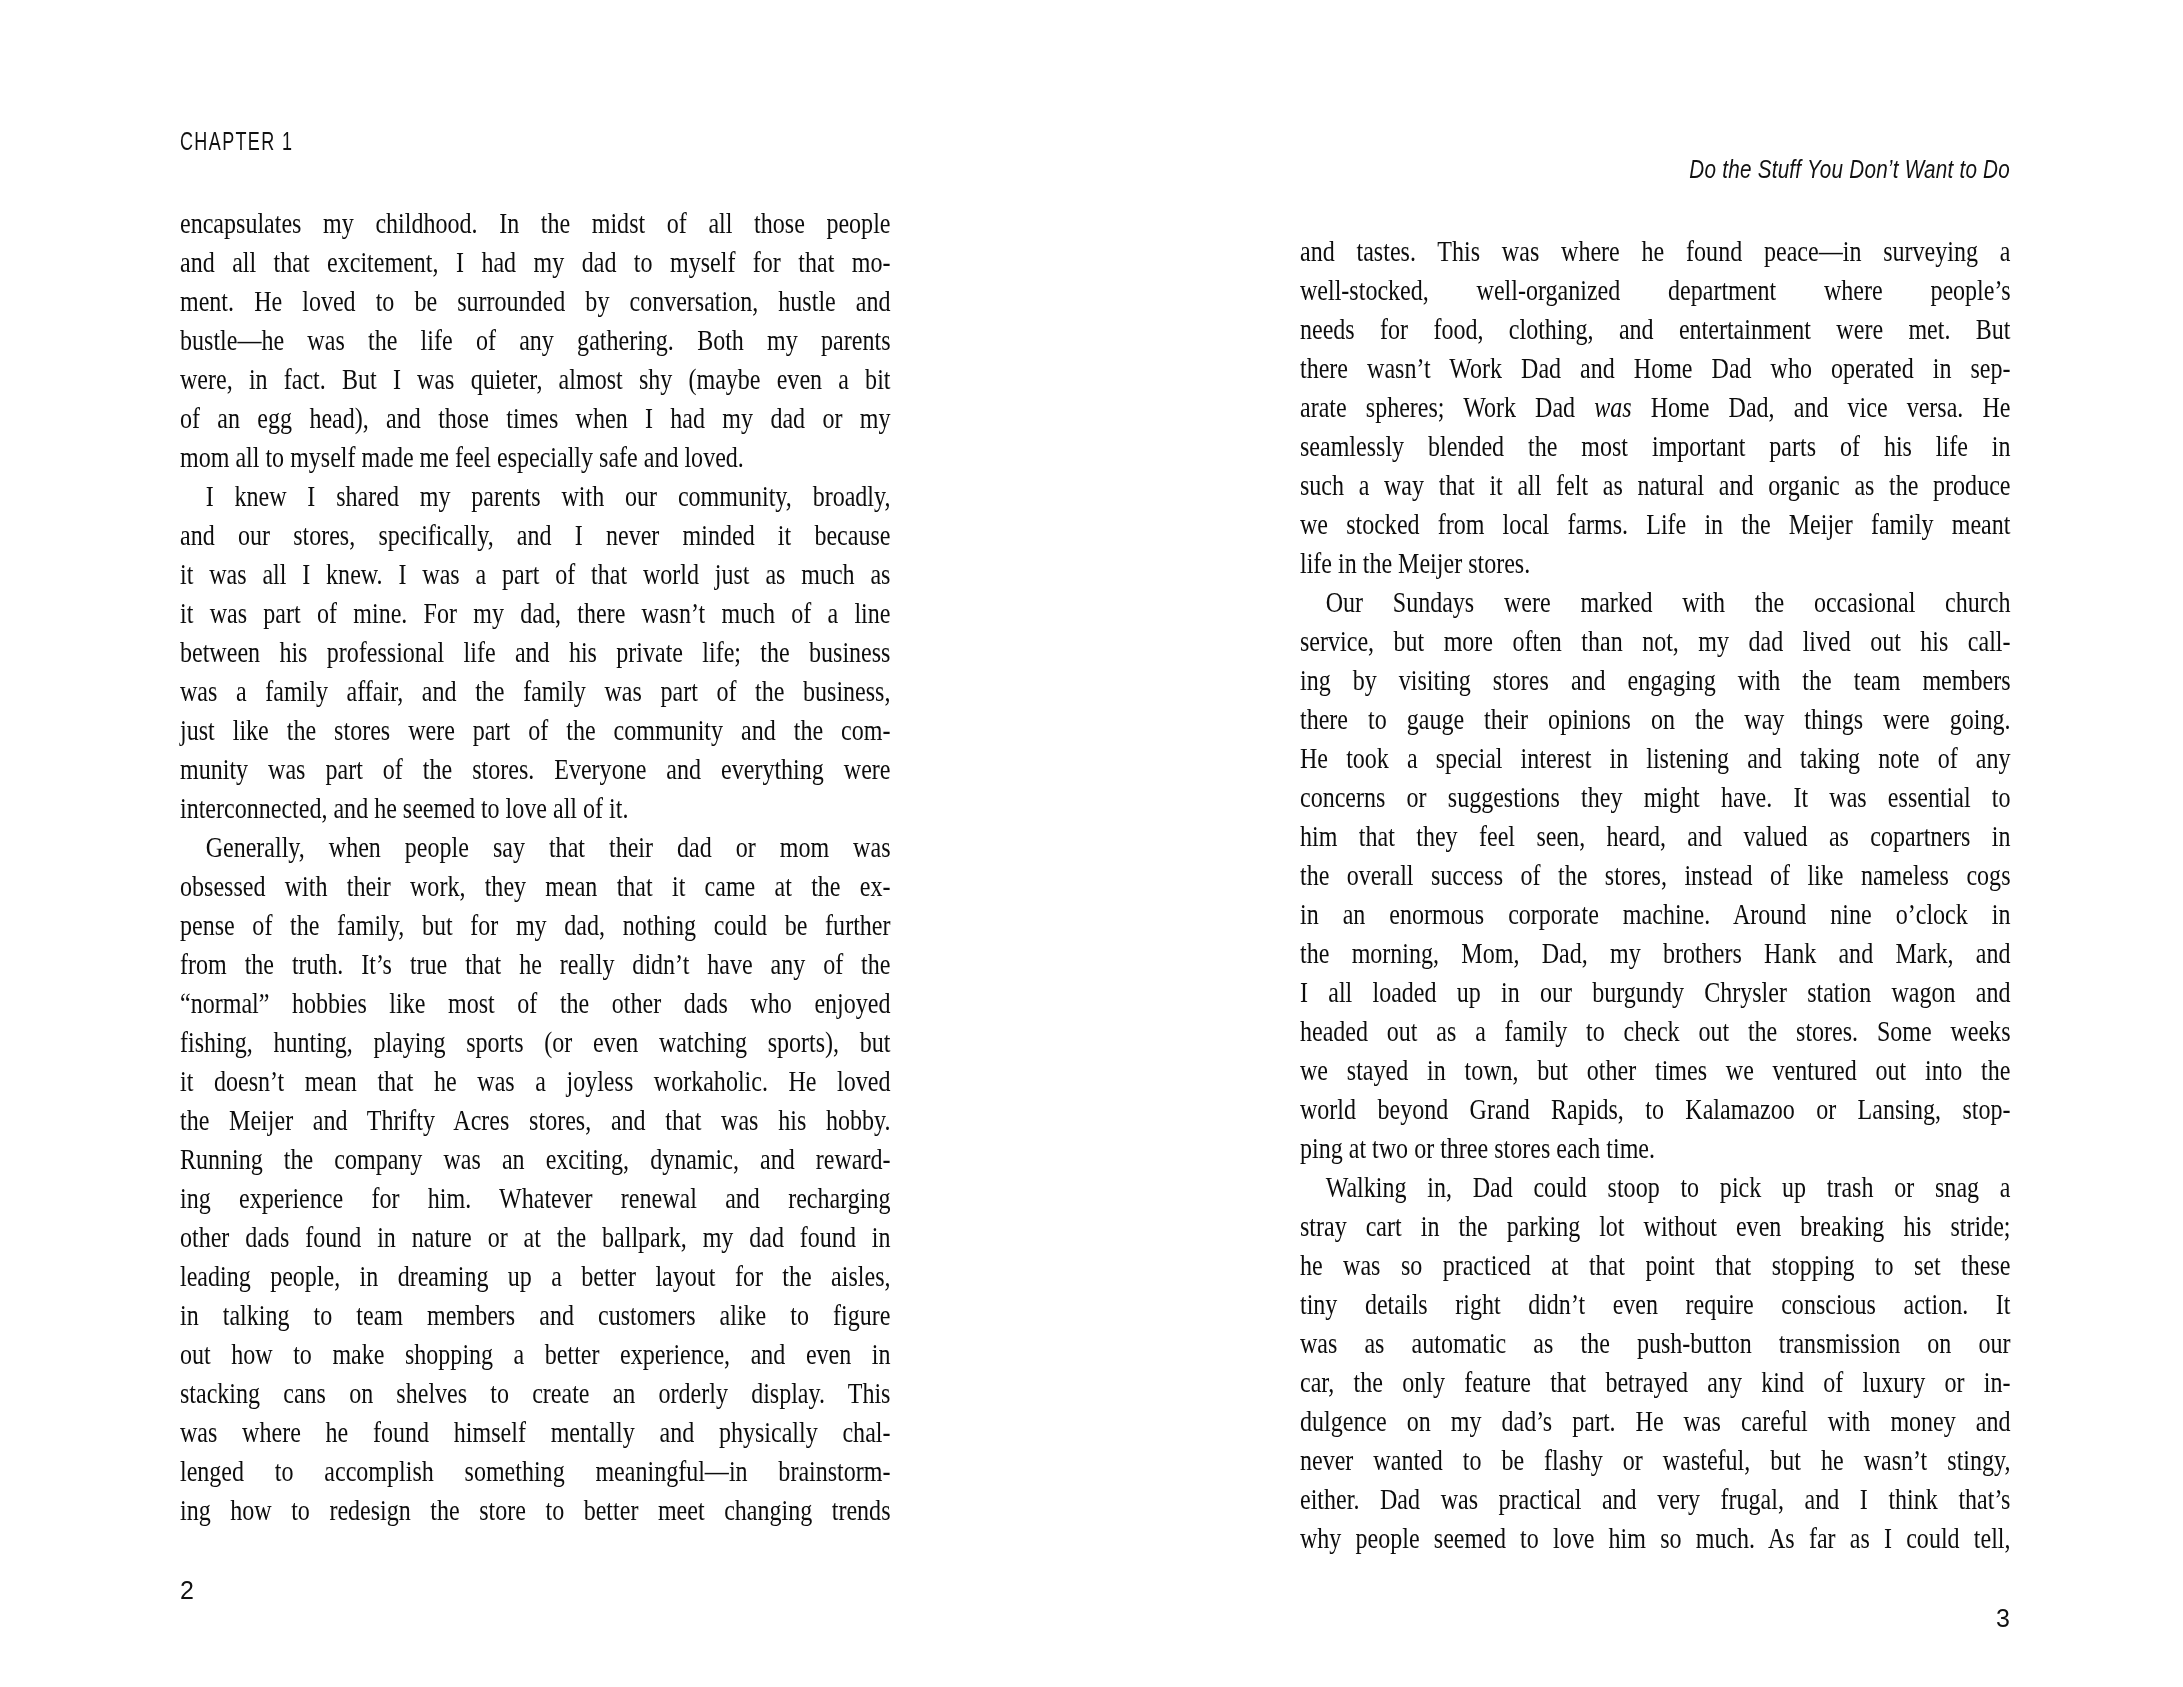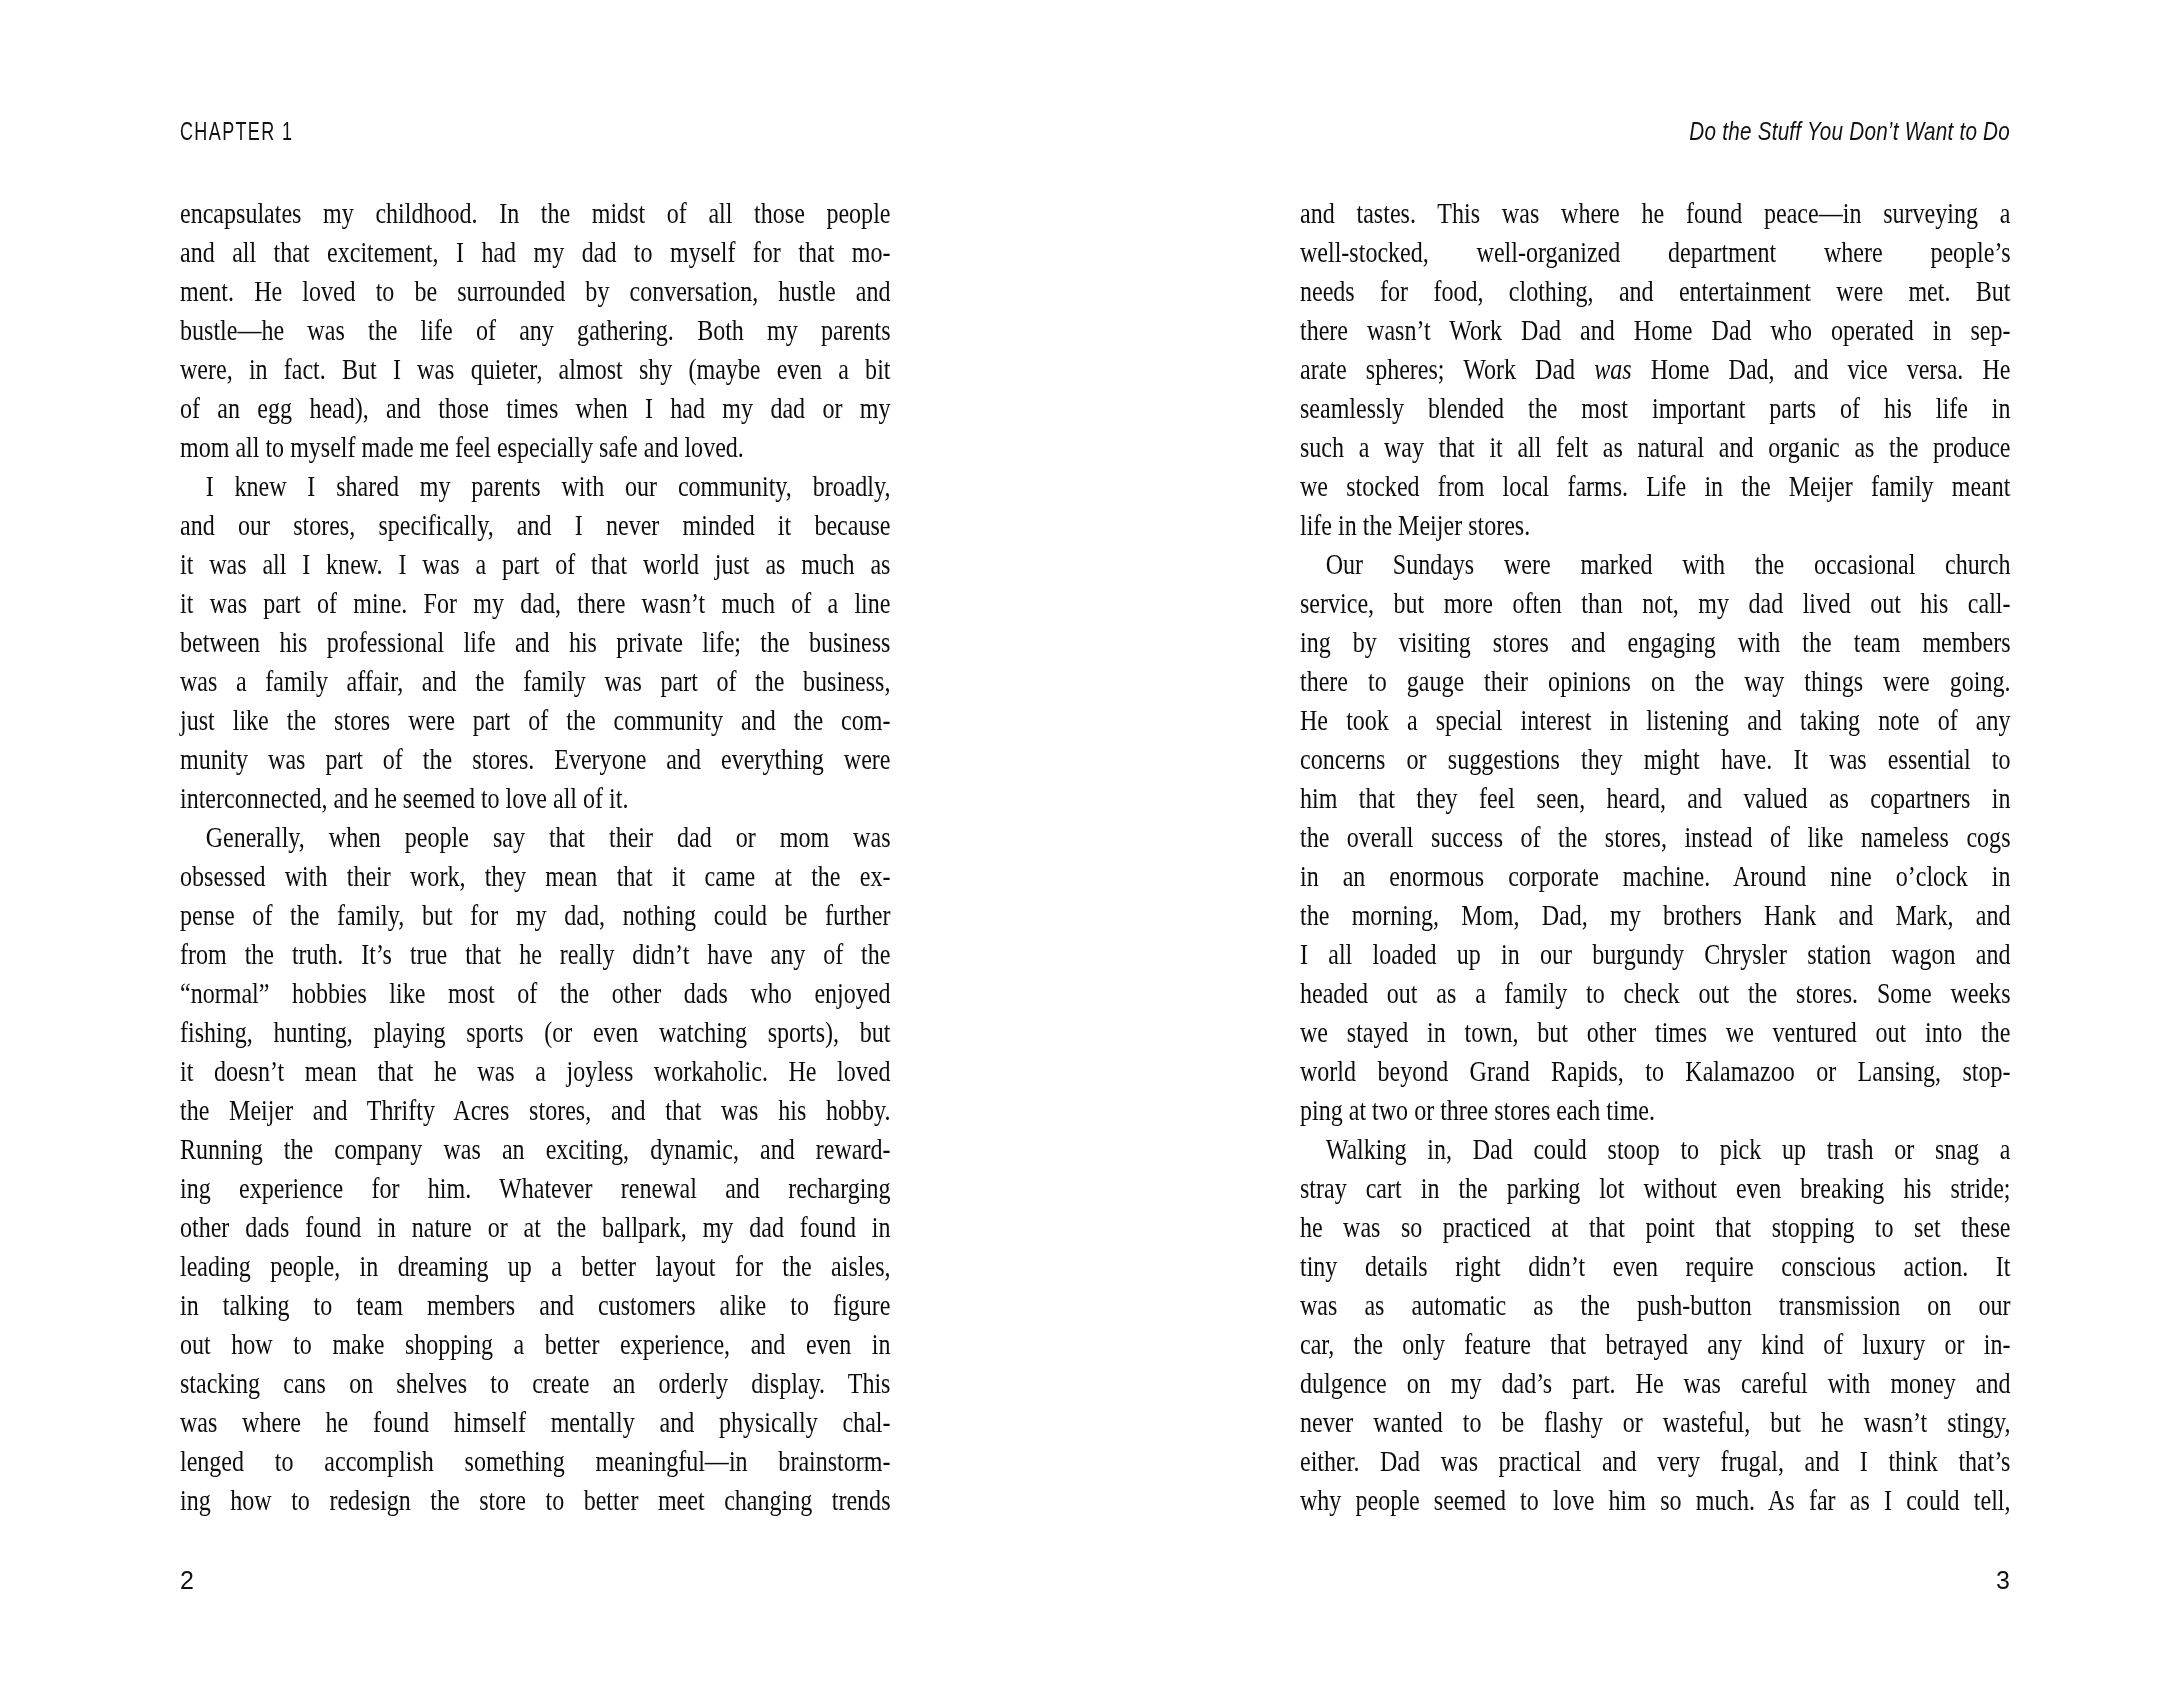--- a/index.html
+++ b/index.html
@@ -5,23 +5,23 @@
   html, body { margin: 0; padding: 0; }
   body {
     width: 2183px; height: 1687px;
     background: #ffffff;
     font-family: "Liberation Serif", serif;
     color: #0d0d0d;
     position: relative;
     overflow: hidden;
   }
   .spread { position: absolute; inset: 0; }
-  .page { position: absolute; top: 6px; height: 1211px; text-decoration: underline; }
+  .page { position: absolute; top: 16px; height: 1211px; text-decoration: underline; }
   .page-left  { left: 180px;  width: 710px; }
-  .page-right { left: 1300px; width: 710px; }
+  .page-right { left: 1300px; width: 710px; margin-top: 28px; }
 
   .running-head {
     position: absolute; top: 111px; left: 0; width: 100%;
     font-family: "Liberation Sans", sans-serif;
     font-size: 26.5px; line-height: 29px; color: #111;
     white-space: nowrap;
   }
   .running-head.left {
     letter-spacing: 2px;
     transform: scaleX(0.68); transform-origin: 0 50%;

